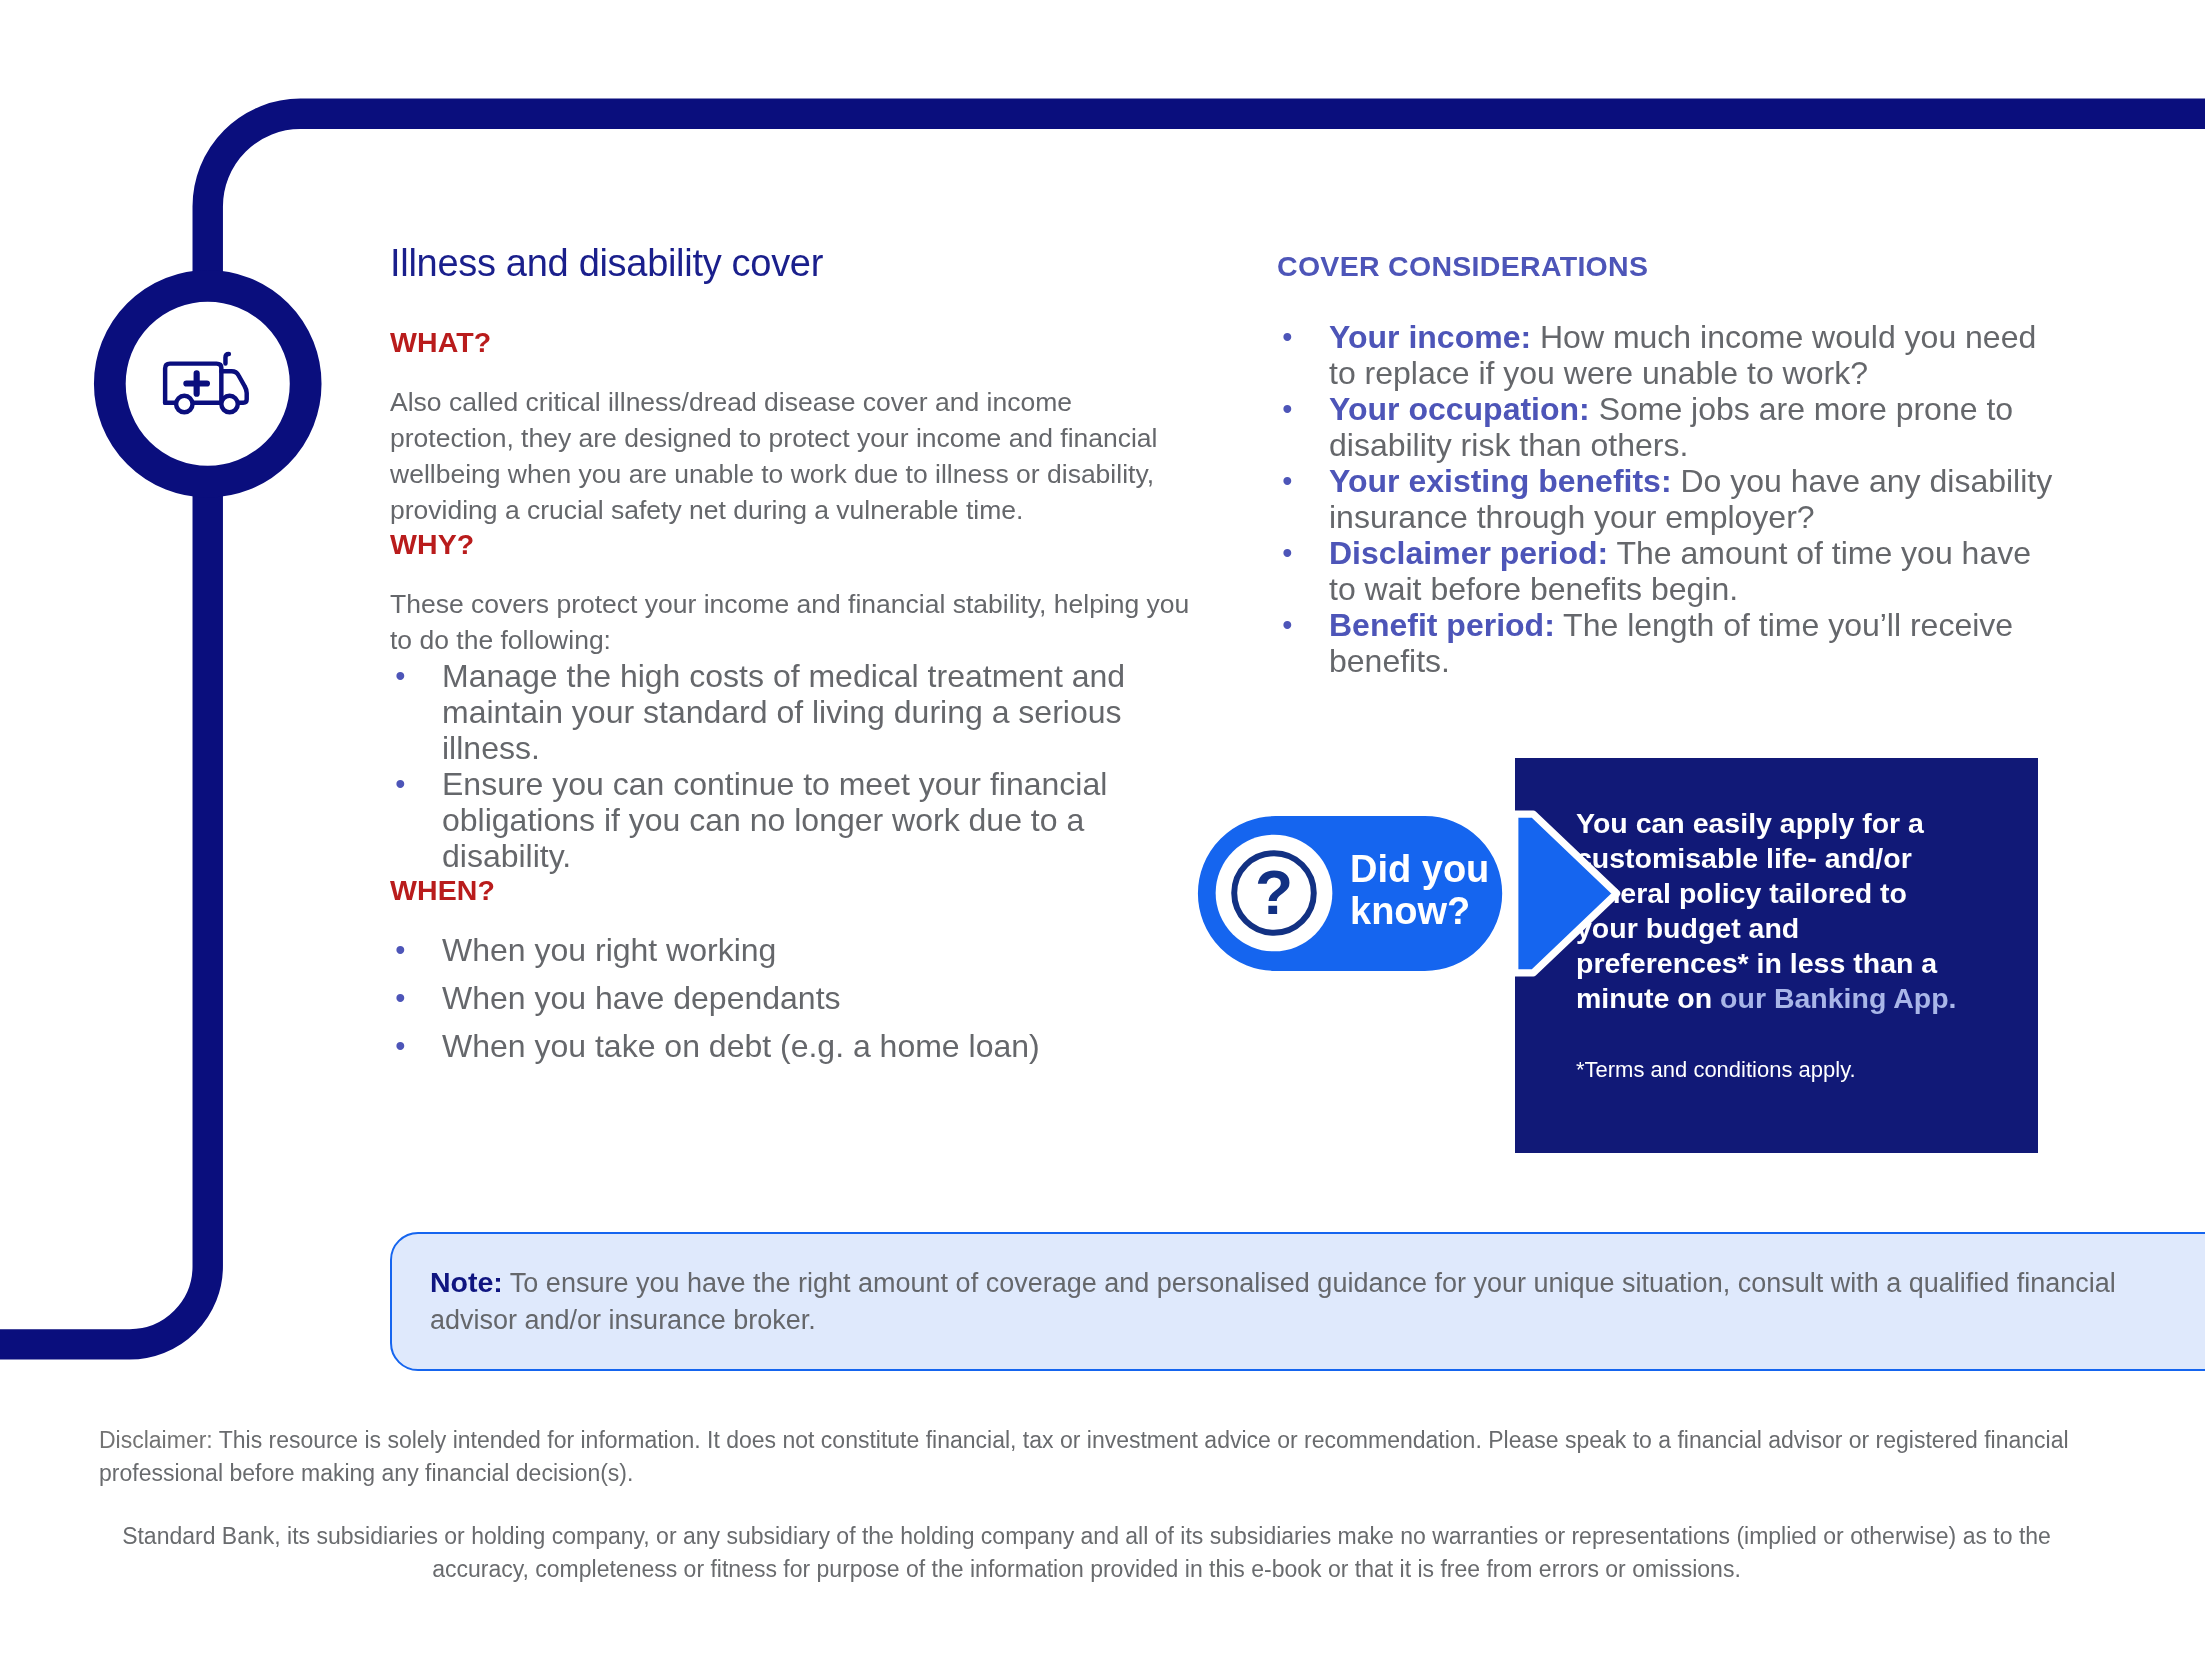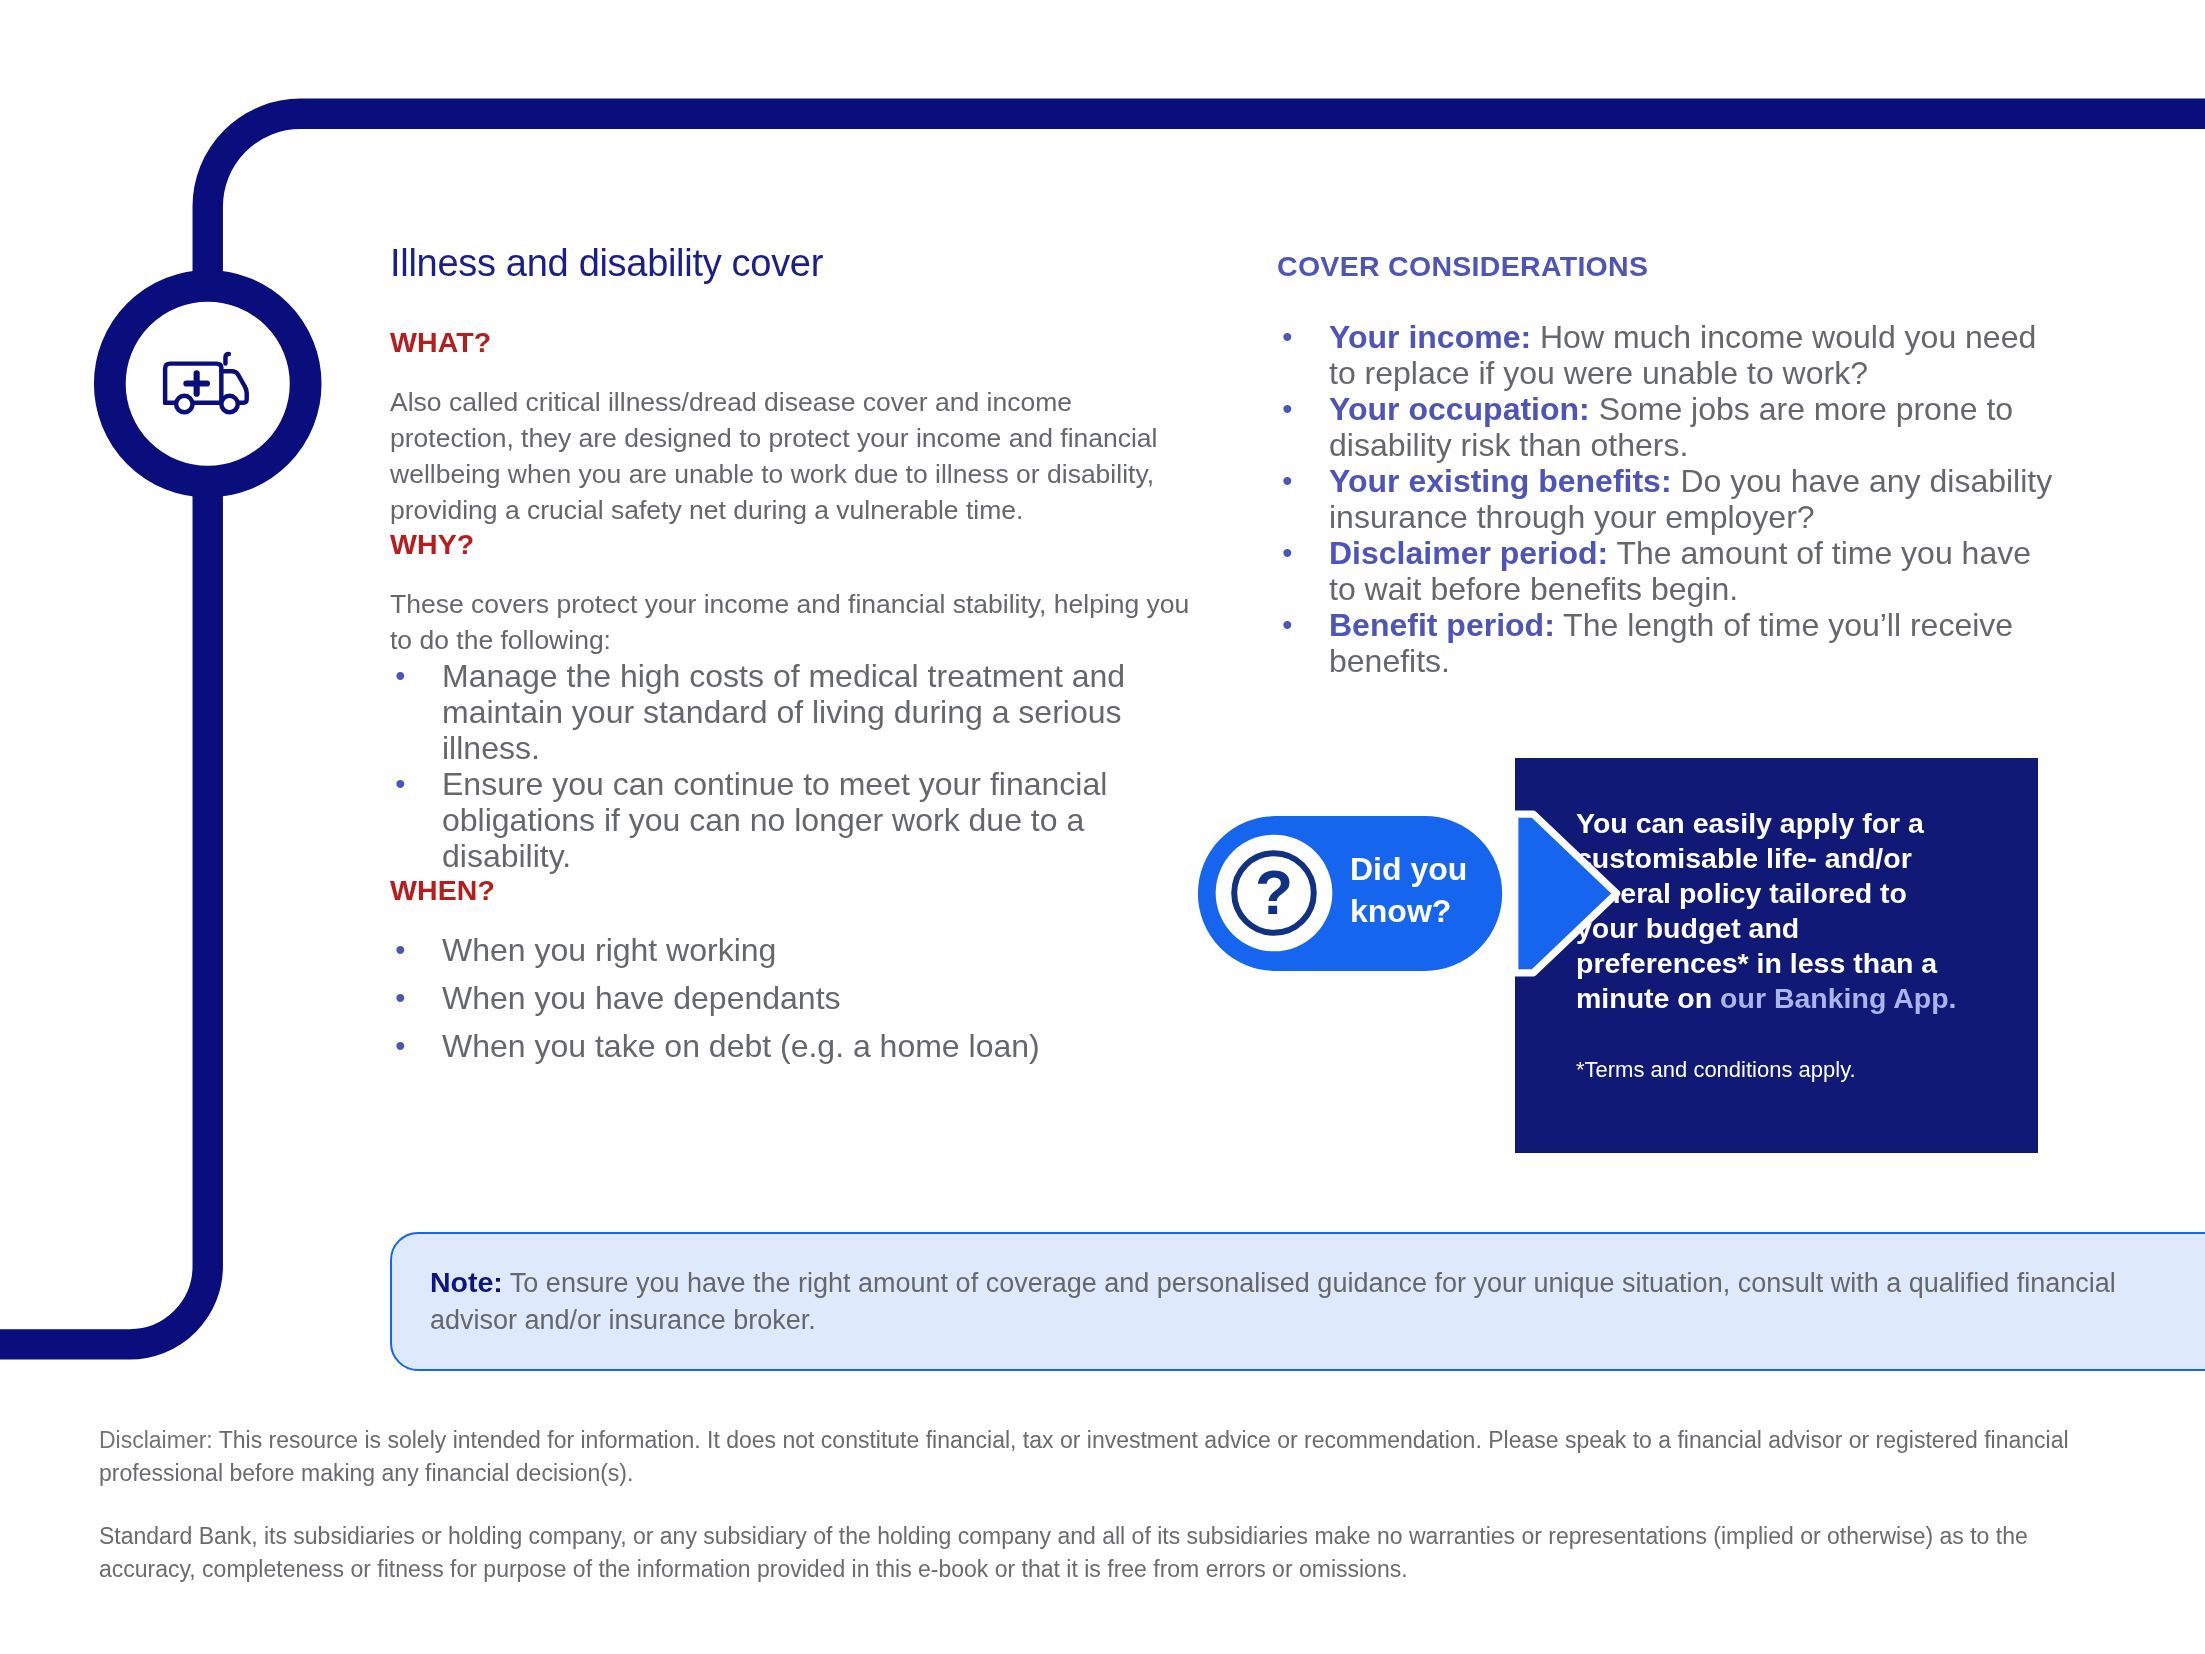--- a/index.html
+++ b/index.html
@@ -22,37 +22,37 @@
   ul.blist{list-style:none;margin:0;padding:0;}
   ul.blist li{position:relative;padding-left:52px;font-size:32px;line-height:36px;color:#65676b;}
   ul.blist li::before{content:"\2022";position:absolute;left:5.3px;top:0;color:#4d55b8;font-size:29px;}
   ul.blist.spaced li{margin-bottom:12px;}
   ul.blist li .lead{color:#4d55b8;font-weight:bold;}
   .cc-head{margin:0 0 36px 0;font-size:28.5px;color:#4d55b8;font-weight:bold;letter-spacing:0.3px;}
   
   .dyk-shape{position:absolute;left:1188px;top:806px;width:463px;height:175px;z-index:3;}
   .dyk-icon{position:absolute;left:1213px;top:832px;width:122px;height:122px;z-index:4;}
   .dyk-label{position:absolute;left:1350px;top:848px;z-index:4;color:#ffffff;
-    font-size:32px;line-height:42px;font-weight:bold;width:172px;}
+    font-size:38px;line-height:42px;font-weight:bold;width:172px;}
   
   .promo{position:absolute;left:1515px;top:758px;width:523px;height:395px;background:#111977;z-index:2;
     box-sizing:border-box;padding:48px 46px 0 61px;}
   .promo .ptext{font-size:28.5px;line-height:35px;color:#ffffff;font-weight:bold;width:384px;}
   .promo .hl{color:#a9b6e8;font-weight:bold;}
   .promo .terms{margin-top:41px;font-size:22px;color:#ffffff;font-weight:normal;}
   
   .note{position:absolute;left:390px;top:1232px;width:1848px;box-sizing:border-box;z-index:1;
     background:#dfe9fc;border:2.6px solid #1565ef;border-radius:28px;padding:30px 38px;}
   .note .ntext{font-size:27px;line-height:37px;color:#65676b;}
   .note .nlead{color:#0f1580;font-weight:bold;font-size:28.5px;}
   
   .disclaimer{position:absolute;left:99px;top:1424px;width:1975px;font-size:23px;line-height:33px;color:#696b6e;}
   .disclaimer .dlead{font-weight:normal;color:#737373;}
   .disclaimer p{margin:0;}
-  .disclaimer p + p{margin-top:30px;}
+  .disclaimer p + p{margin-top:30px;text-align:center;}
 </style>
 </head>
 <body>
 
 <div class="page">
 
   <svg class="rail" viewBox="0 0 3333 2500">
     <path d="M 0 2032 H 196 A 118 118 0 0 0 314 1914 V 312 A 140 140 0 0 1 454 172 H 3333" fill="none" stroke="#0a0e7d" stroke-width="46"></path>
     <circle cx="314" cy="580" r="148" fill="#ffffff" stroke="#0a0e7d" stroke-width="48"></circle>
   </svg>

